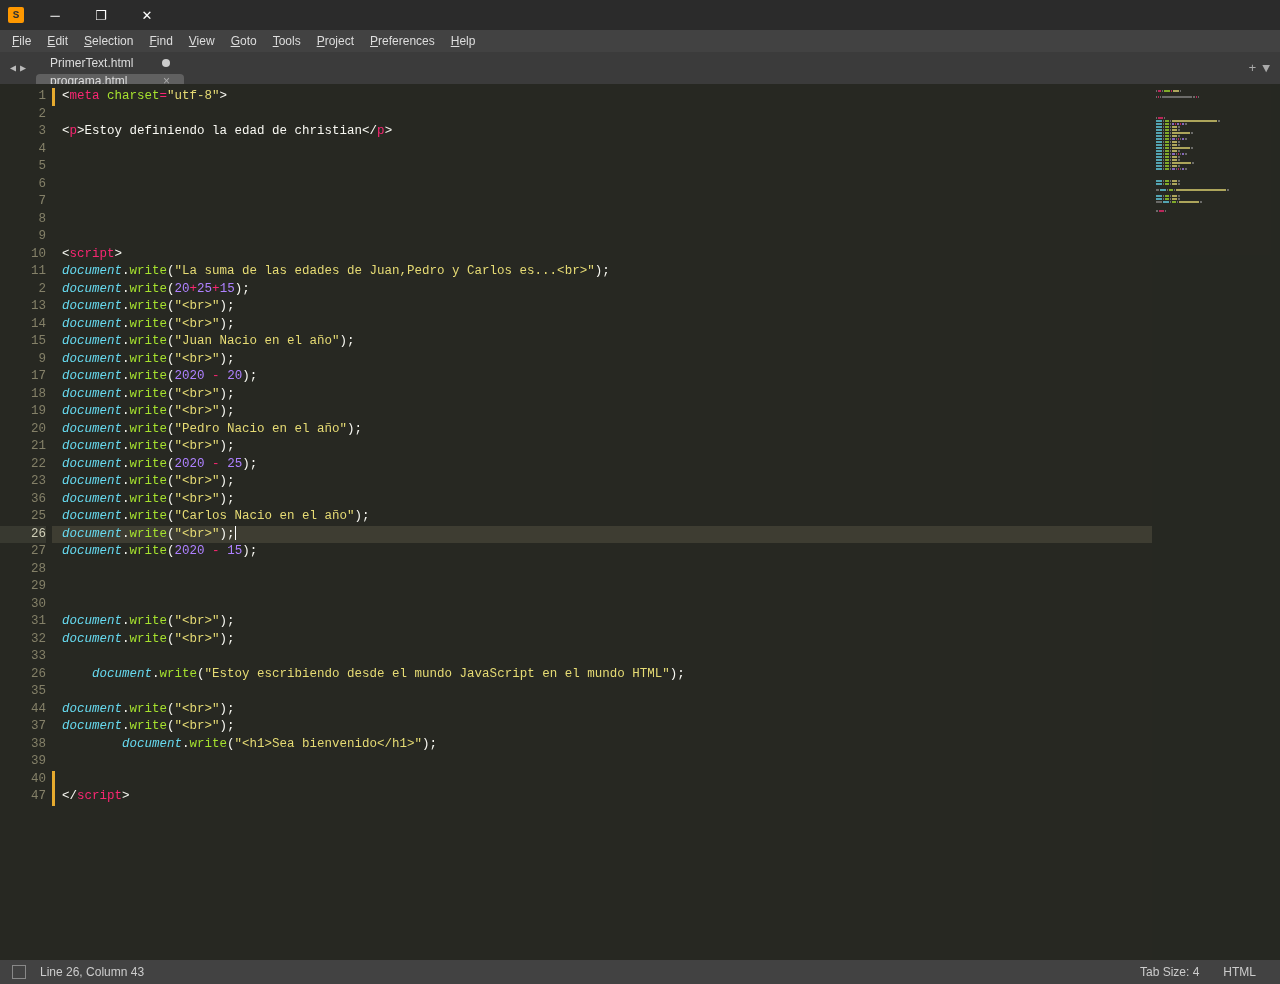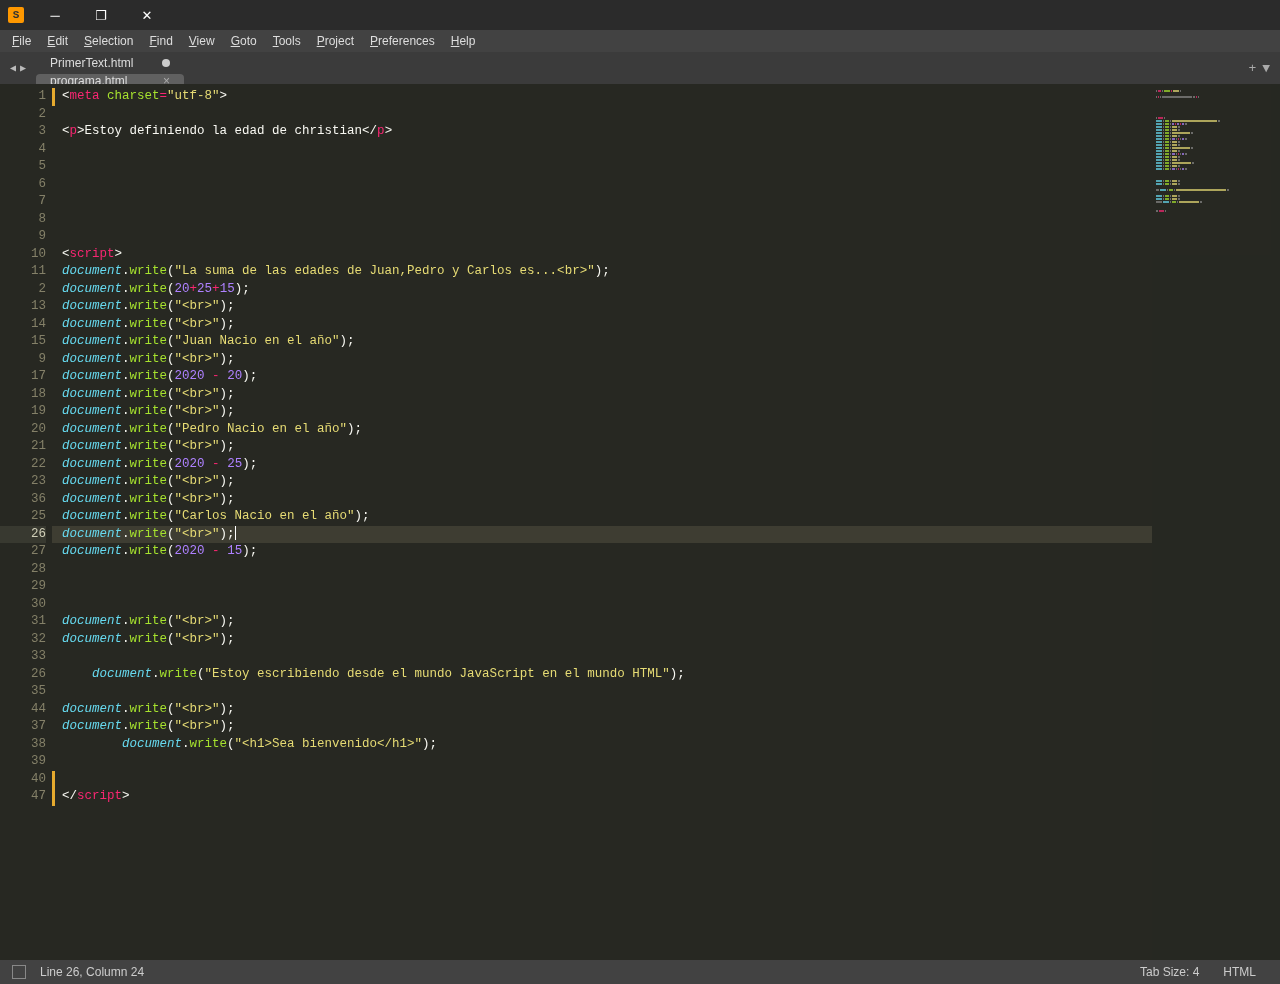--- a/index.html
+++ b/index.html
@@ -403,17 +403,17 @@
       <div class="ml">
         <span class="mp" style="width: 2px;"></span>
         <span class="mt" style="width: 5px;"></span>
         <span class="mp" style="width: 1px;"></span>
       </div>
     </div>
 </div>
 
 <div class="statusbar">
   <div class="sicon"></div>
-  <div>Line 26, Column 24</div>
+  <div>Line 26, Column 43</div>
   <div class="spacer"></div>
   <div class="sitem">Tab Size: 4</div>
   <div class="sitem">HTML</div>
 </div>
 
 </body></html>

